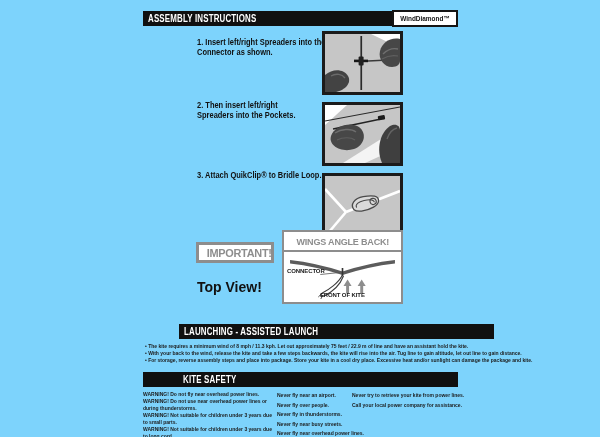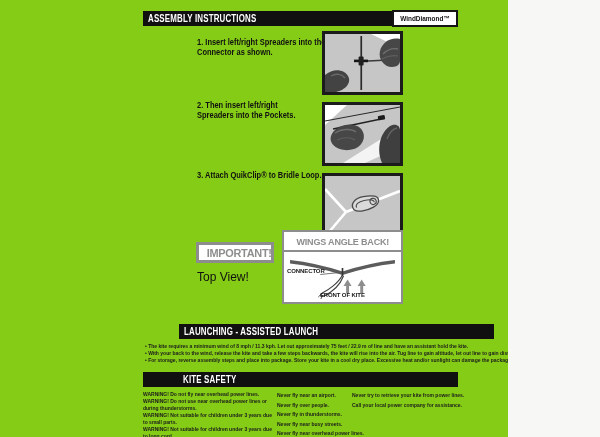--- a/index.html
+++ b/index.html
@@ -1,17 +1,17 @@
 <!DOCTYPE html>
 <html><head>
 <meta charset="utf-8">
 <style>
   html,body{margin:0;padding:0;background:#f7f7f5;}
   .canvas{
-    position:relative;width:508px;height:437px;background:#84cc16;
+    position:relative;width:600px;height:437px;background:#7dd3fc;
     font-family:"Liberation Sans","DejaVu Sans",sans-serif;color:#111;
     overflow:hidden;
   }
   .bar{
     position:absolute;background:#101010;color:#fff;display:flex;align-items:center;
     font-weight:bold;font-size:9px;letter-spacing:.2px;padding:0 5px;box-sizing:border-box;
   }
   .bar span{display:inline-block;transform:scaleX(.88) scaleY(1.12);transform-origin:0 50%;white-space:nowrap;}
   .header-bar{left:143px;top:11px;width:250px;height:15px;}
   .brand-box{
@@ -31,21 +31,21 @@
   }
   .photo svg{display:block;width:100%;height:100%;}
   .photo1{top:31px;height:64px;}
   .photo2{top:102px;height:64px;}
   .photo3{top:173px;height:62px;}
   .important-box{
     position:absolute;left:196px;top:242px;width:78px;height:21px;box-sizing:border-box;
     border:3px solid #8d8d8d;display:flex;align-items:center;justify-content:center;background:#fff;padding-left:8px;
   }
   .important-box span{color:#8d8d8d;font-weight:bold;font-size:11.5px;letter-spacing:-.3px;transform:scaleX(.95);white-space:nowrap;}
-  .topview{position:absolute;left:197px;top:270px;font-weight:normal;font-size:12px;}
+  .topview{position:absolute;left:197px;top:279px;font-weight:bold;font-size:14px;}
   .wings-box{
     position:absolute;left:282px;top:230px;width:121px;height:74px;box-sizing:border-box;
     border:2.5px solid #8d8d8d;background:#fff;
   }
   .wings-title{
     height:18px;border-bottom:2.5px solid #8d8d8d;display:flex;align-items:center;justify-content:center;
   }
   .wings-title span{color:#8d8d8d;font-weight:bold;font-size:9.5px;letter-spacing:-.2px;transform:scaleX(.95);white-space:nowrap;}
   .wings-body{position:relative;height:48px;}
   .wings-body svg{display:block;width:100%;height:100%;}

